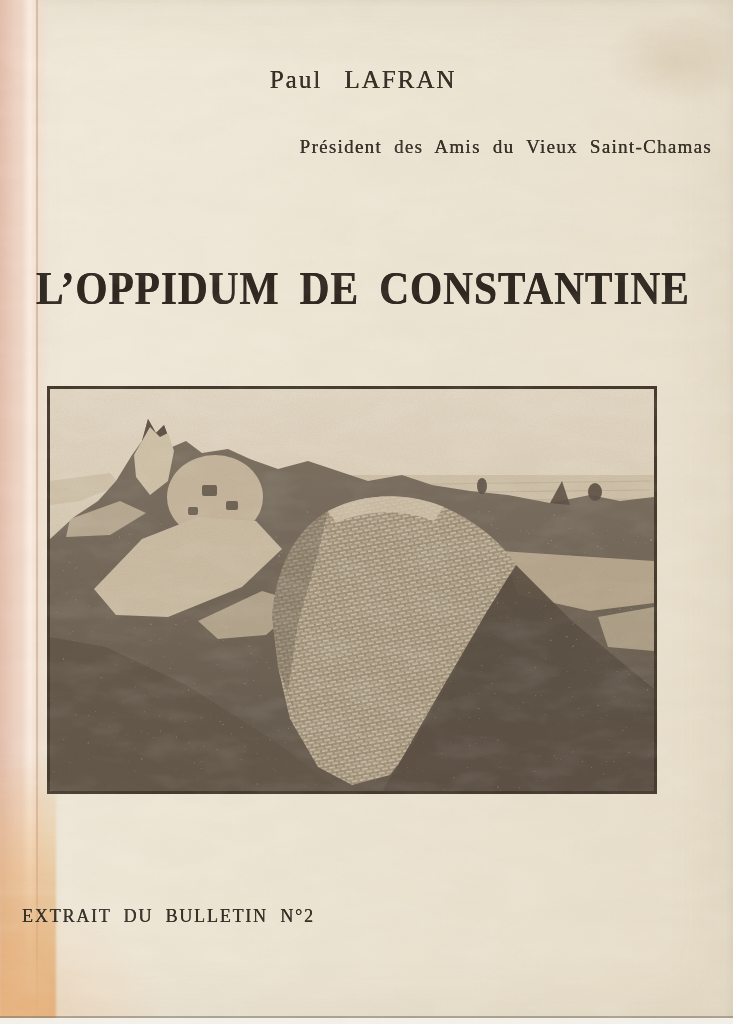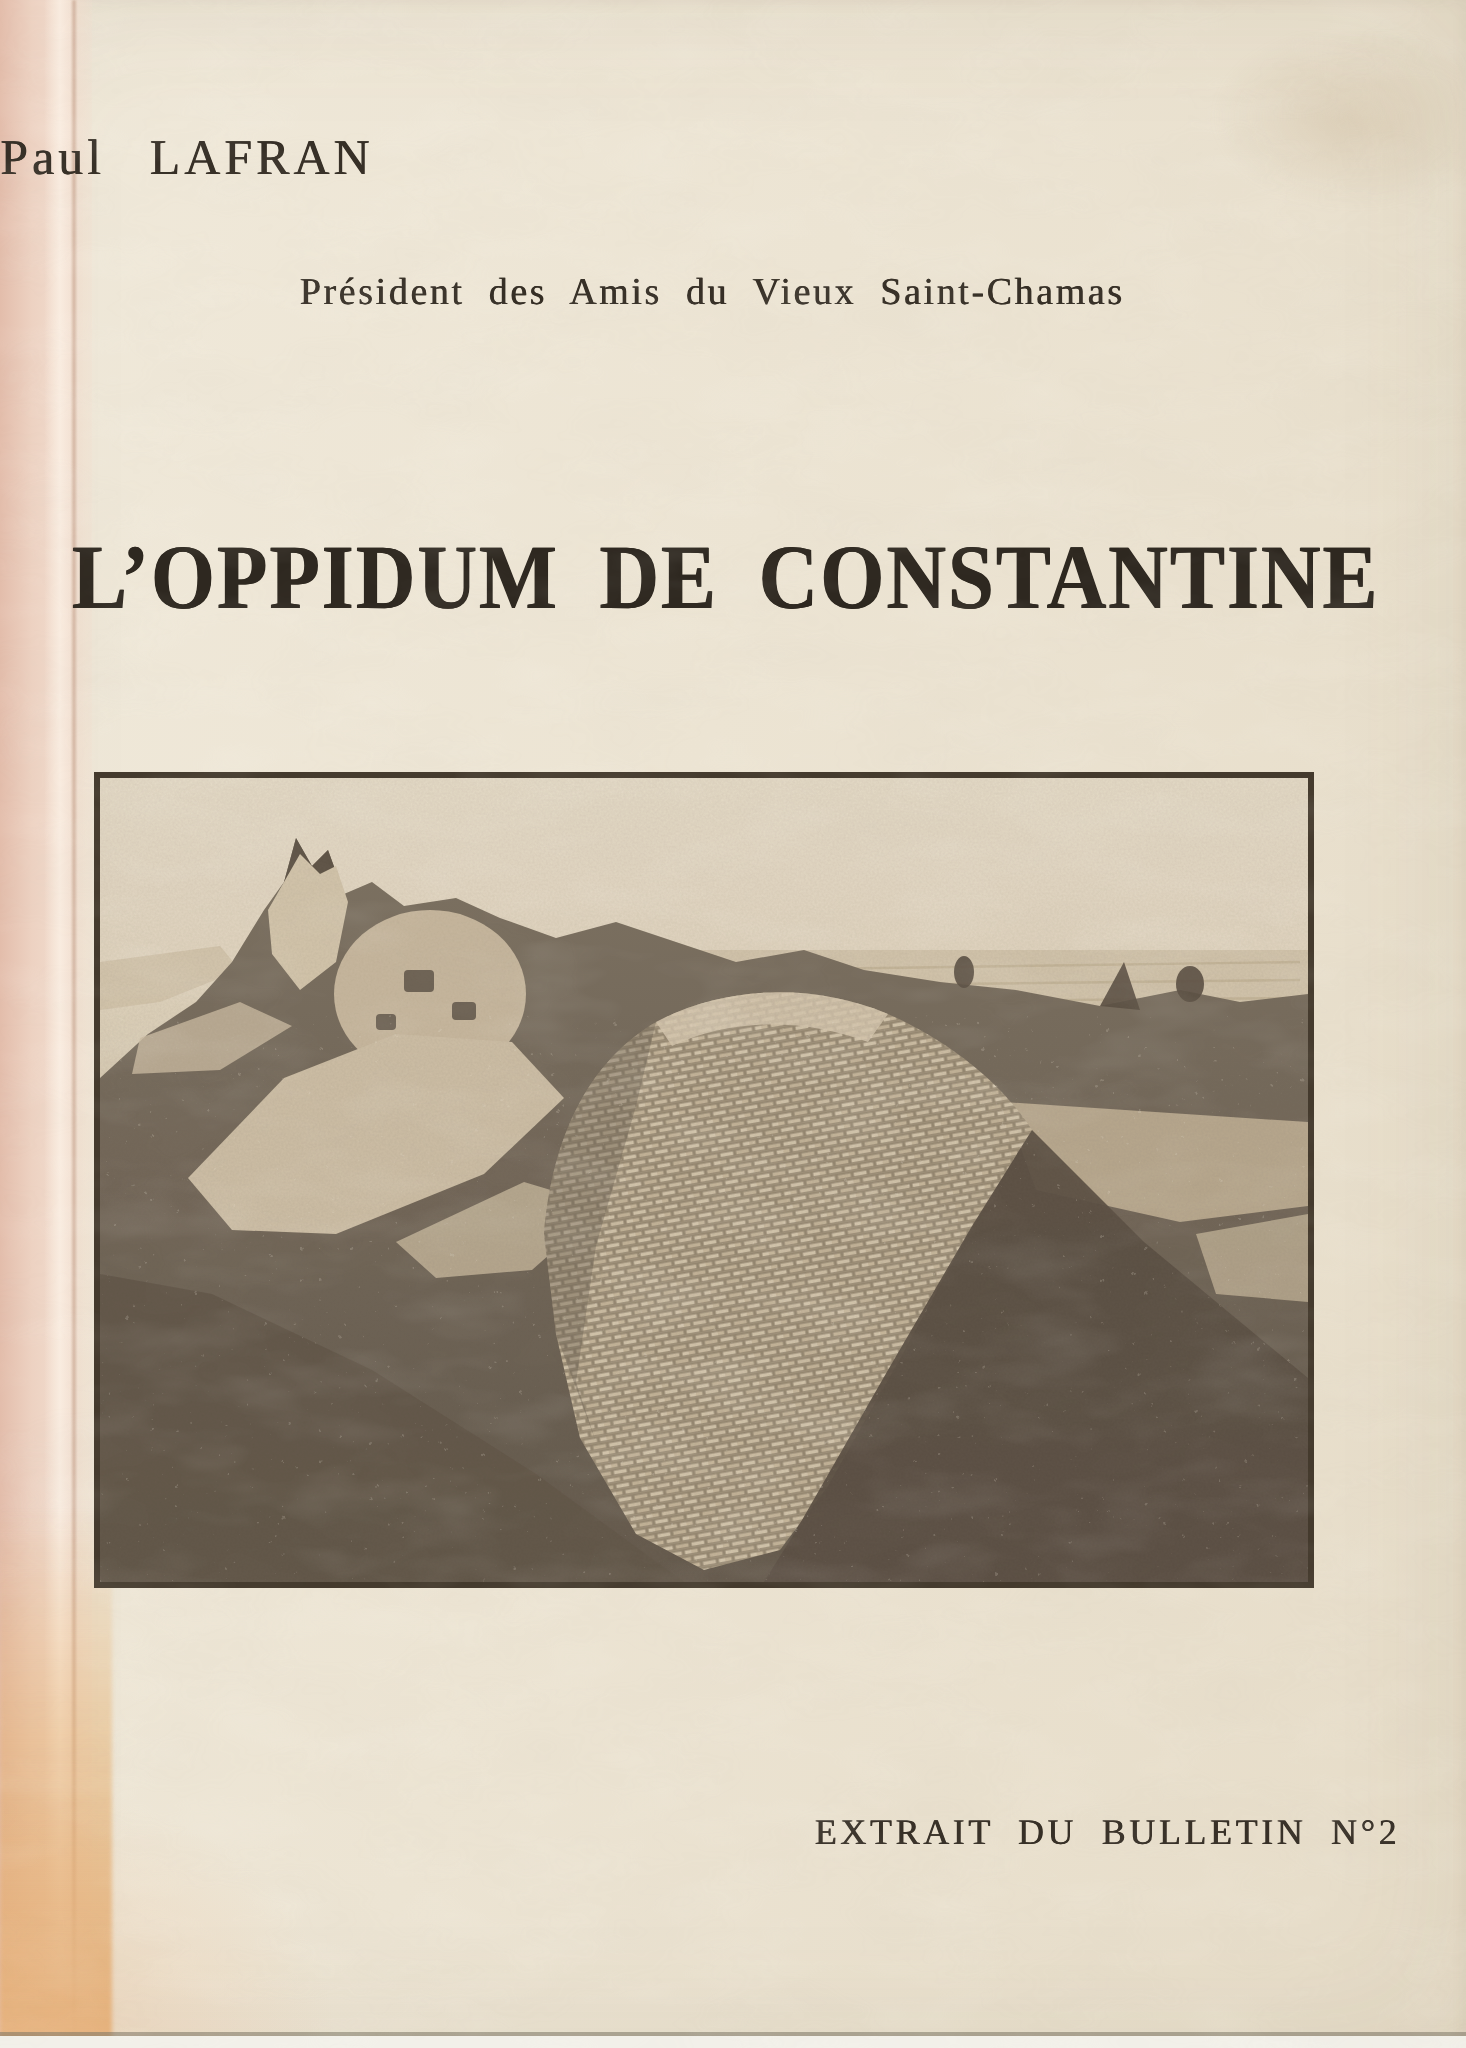--- a/index.html
+++ b/index.html
@@ -19,31 +19,31 @@
     background:rgba(168,120,94,.35);filter:blur(.6px);}
   .spine-stain{position:absolute;left:0;bottom:0;width:56px;height:270px;
     background:linear-gradient(180deg,rgba(228,178,120,0) 0%,rgba(230,176,112,.45) 40%,var(--spine-stain,#e2aa6e) 100%);
     filter:blur(1px);}
   .corner-wash{position:absolute;left:0;bottom:0;width:170px;height:130px;
     background:radial-gradient(ellipse at 10% 100%,rgba(236,190,150,.40),rgba(236,190,150,0) 70%);}
   .stain-tr{position:absolute;left:600px;top:18px;width:130px;height:90px;
     background:radial-gradient(ellipse at 60% 45%,rgba(196,176,146,.38),rgba(196,176,146,0) 65%);
     filter:blur(2px);}
   
-  .author{position:absolute;top:66px;left:0;width:726px;
+  .author{position:absolute;top:66px;left:0;width:726px;text-align:center;
     font-size:25px;letter-spacing:2px;word-spacing:14px;color:var(--ink,#362f26);
     text-shadow:.3px 0 0 currentColor;}
-  .role{position:absolute;top:136px;left:0;width:712px;text-align:center;
+  .role{position:absolute;top:136px;left:0;width:712px;text-align:right;
     font-size:19px;letter-spacing:1.3px;word-spacing:6px;color:var(--ink,#362f26);
     text-shadow:.3px 0 0 currentColor;}
   .title{position:absolute;top:264px;left:0;width:716px;margin:0;text-align:center;
     font-size:46px;font-weight:700;line-height:1.1;letter-spacing:1px;word-spacing:10px;
     color:var(--title-ink,#2e2820);transform:scaleX(.9);transform-origin:50% 50%;
     white-space:nowrap;text-shadow:.4px 0 0 currentColor;}
-  .footer{position:absolute;top:906px;left:0;width:700px;text-align:right;}
+  .footer{position:absolute;top:906px;left:0;width:700px;text-align:left;padding-left:22px;}
   .footer-line{font-size:18px;line-height:21px;letter-spacing:1.8px;word-spacing:6px;
     color:var(--ink,#362f26);text-shadow:.3px 0 0 currentColor;}
   
   .photo-frame{position:absolute;left:47px;top:386px;width:610px;height:408px;margin:0;
     border:3px solid var(--photo-frame,#443a2d);box-sizing:border-box;background:#e7ddc9;}
   .photo-frame svg{display:block;width:604px;height:402px;}
   
   .edge-line{position:absolute;left:0;bottom:6px;width:100%;height:2px;background:rgba(122,114,99,.55);}
   .edge-strip{position:absolute;left:0;bottom:0;width:100%;height:6px;background:#f2f0e9;}
   

